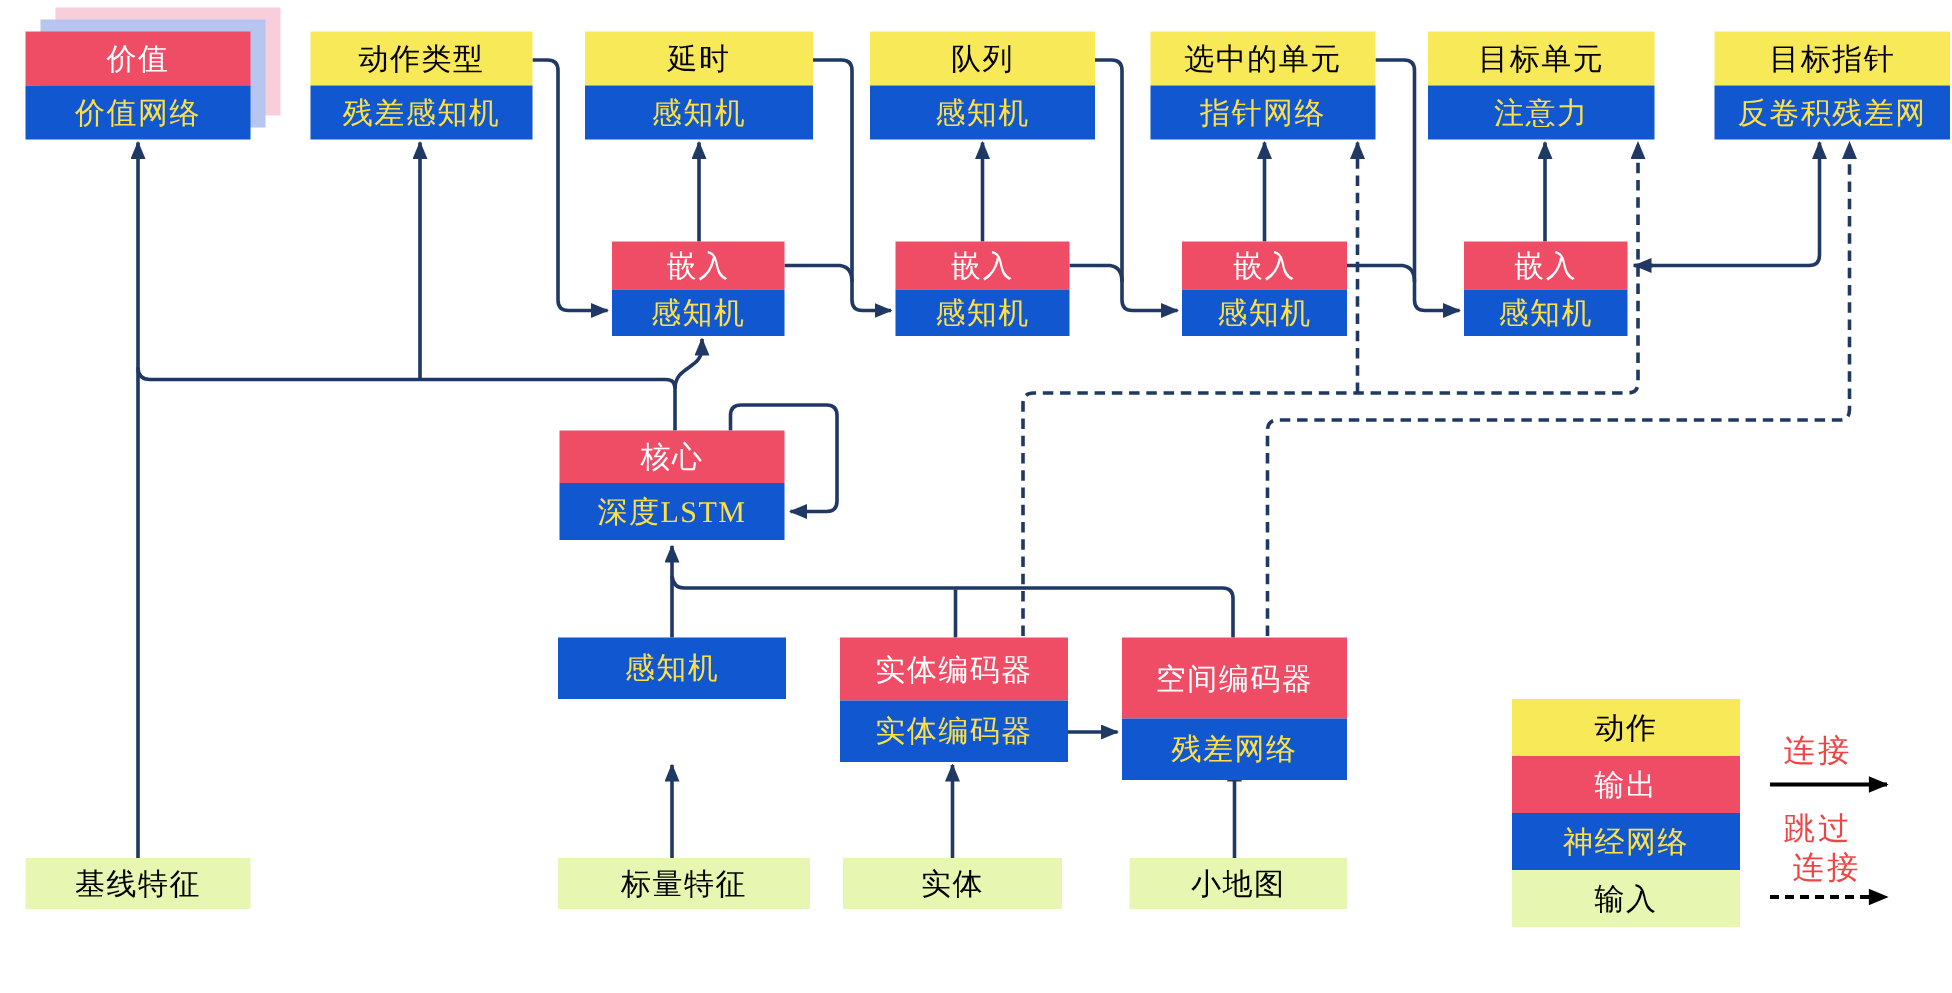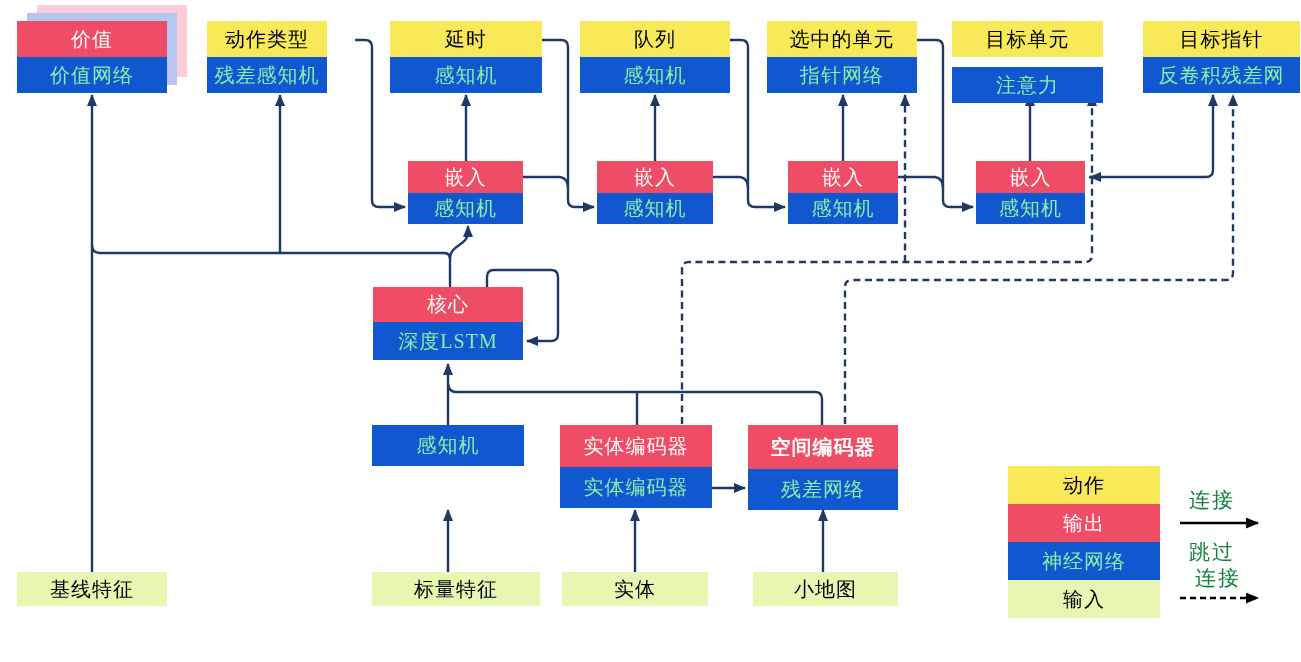--- a/index.html
+++ b/index.html
@@ -4,29 +4,29 @@
 <style>
   html,body{margin:0;padding:0;background:#fff;}
   .canvas{position:relative;width:1301px;height:662px;background:#ffffff;overflow:hidden;
           font-family:"Liberation Serif","DejaVu Serif",serif;}
   .wires{position:absolute;left:0;top:0;width:1301px;height:662px;z-index:0;}
   .node{position:absolute;z-index:2;text-align:right;}
   .node .hdr,.node .bod{display:flex;align-items:center;justify-content:center;
         font-size:20px;letter-spacing:1px;white-space:nowrap;}
   .yellow{background:#f8e958;color:#000;}
   .red{background:#ef4d66;color:#fff;}
-  .blue{background:#1157d0;color:#86efac;}
+  .blue{background:#1157d0;color:#fde047;}
   .green{background:#e7f6b1;color:#000;}
   .shadow{position:absolute;z-index:1;}
   .input-node{position:absolute;z-index:2;display:flex;align-items:center;justify-content:center;
         font-size:20px;letter-spacing:1px;color:#000;}
   .legend{position:absolute;z-index:2;}
   .legend-row{position:absolute;left:0;width:152px;display:flex;align-items:center;justify-content:center;
         font-size:20px;letter-spacing:1px;}
-  .lg-label{position:absolute;z-index:2;font-size:21px;color:#15803d;letter-spacing:2px;white-space:nowrap;}
+  .lg-label{position:absolute;z-index:2;font-size:21px;color:#ef4444;letter-spacing:2px;white-space:nowrap;}
 </style>
 </head>
 <body>
 
 <div class="canvas">
 
   <svg class="wires" viewBox="0 0 1301 662">
     <defs>
       <marker id="ah" viewBox="0 0 12 10" refX="11" refY="5" markerWidth="12" markerHeight="10" markerUnits="userSpaceOnUse" orient="auto">
         <path d="M0 0 L12 5 L0 10 z" fill="#1f3864"></path>
@@ -73,39 +73,39 @@
     </g>
   </svg>
 
   <div class="shadow" style="left:37px;top:5px;width:150px;height:72px;background:#f9cedb;"></div>
   <div class="shadow" style="left:27px;top:13px;width:150px;height:72px;background:#b7c6f1;"></div>
 
   <div class="node" style="left:17px;top:21px;width:150px;">
     <div class="hdr red" style="height:36px;">价值</div>
     <div class="bod blue" style="height:36px;">价值网络</div>
   </div>
-  <div class="node" style="left:207px;top:21px;width:120px;">
+  <div class="node" style="left:207px;top:21px;width:148px;">
     <div class="hdr yellow" style="height:36px;">动作类型</div>
     <div class="bod blue" style="height:36px;">残差感知机</div>
   </div>
   <div class="node" style="left:390px;top:21px;width:152px;">
     <div class="hdr yellow" style="height:36px;">延时</div>
     <div class="bod blue" style="height:36px;">感知机</div>
   </div>
   <div class="node" style="left:580px;top:21px;width:150px;">
     <div class="hdr yellow" style="height:36px;">队列</div>
     <div class="bod blue" style="height:36px;">感知机</div>
   </div>
   <div class="node" style="left:767px;top:21px;width:150px;">
     <div class="hdr yellow" style="height:36px;">选中的单元</div>
     <div class="bod blue" style="height:36px;">指针网络</div>
   </div>
   <div class="node" style="left:952px;top:21px;width:151px;">
     <div class="hdr yellow" style="height:36px;">目标单元</div>
-    <div class="bod blue" style="height:36px;margin-top:10px;">注意力</div>
+    <div class="bod blue" style="height:36px;">注意力</div>
   </div>
   <div class="node" style="left:1143px;top:21px;width:157px;">
     <div class="hdr yellow" style="height:36px;">目标指针</div>
     <div class="bod blue" style="height:36px;">反卷积残差网</div>
   </div>
 
   <div class="node" style="left:408px;top:161px;width:115px;">
     <div class="hdr red" style="height:32px;">嵌入</div>
     <div class="bod blue" style="height:31px;">感知机</div>
   </div>
@@ -128,21 +128,21 @@
   </div>
 
   <div class="node" style="left:372px;top:425px;width:152px;">
     <div class="bod blue" style="height:41px;">感知机</div>
   </div>
   <div class="node" style="left:560px;top:425px;width:152px;">
     <div class="hdr red" style="height:42px;">实体编码器</div>
     <div class="bod blue" style="height:41px;">实体编码器</div>
   </div>
   <div class="node" style="left:748px;top:425px;width:150px;">
-    <div class="hdr red" style="height:44px;font-weight:bold;">空间编码器</div>
+    <div class="hdr red" style="height:54px;">空间编码器</div>
     <div class="bod blue" style="height:41px;">残差网络</div>
   </div>
 
   <div class="input-node green" style="left:17px;top:572px;width:150px;height:34px;">基线特征</div>
   <div class="input-node green" style="left:372px;top:572px;width:168px;height:34px;">标量特征</div>
   <div class="input-node green" style="left:562px;top:572px;width:146px;height:34px;">实体</div>
   <div class="input-node green" style="left:753px;top:572px;width:145px;height:34px;">小地图</div>
 
   <div class="legend" style="left:1008px;top:466px;width:168px;height:152px;">
     <div class="legend-row yellow" style="top:0;height:38px;">动作</div>

